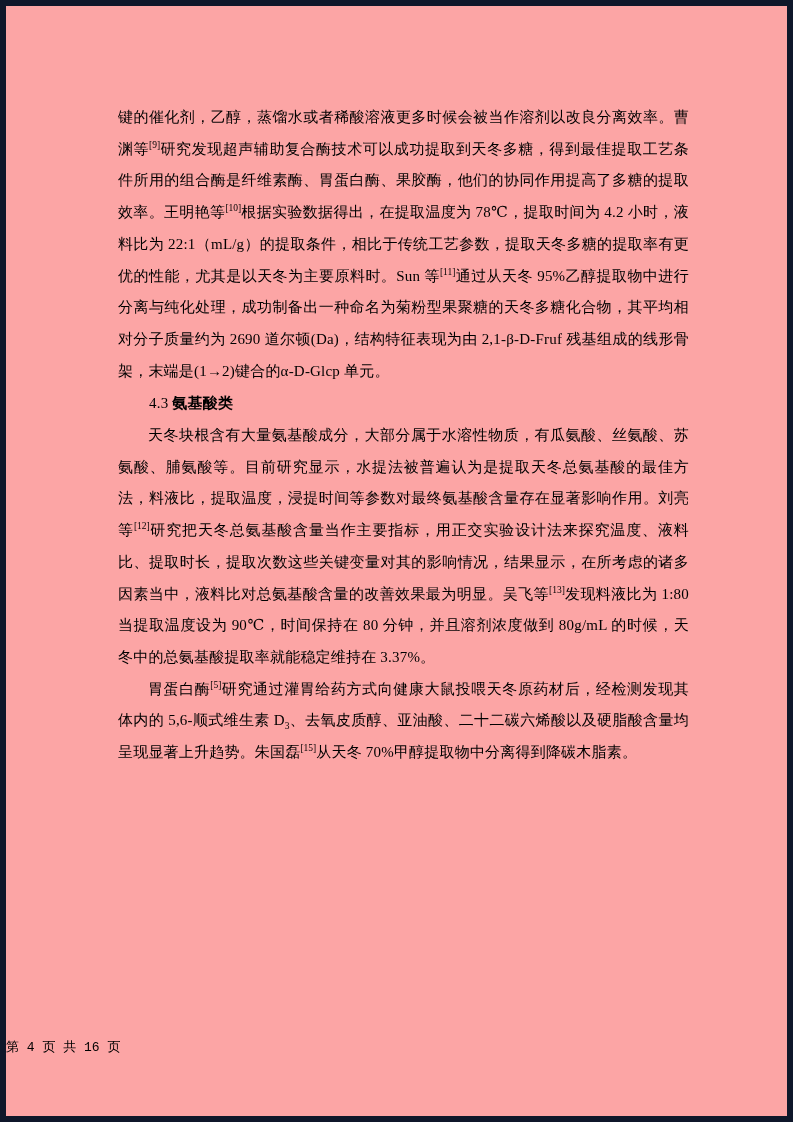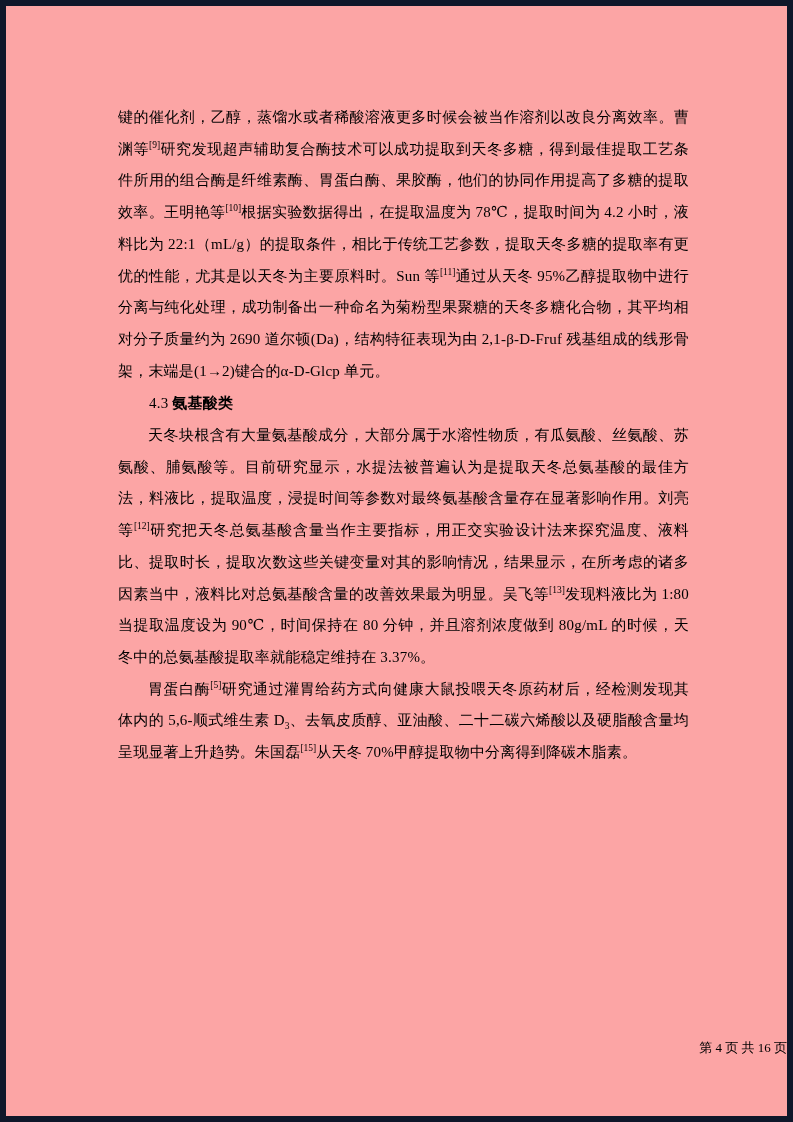--- a/index.html
+++ b/index.html
@@ -61,24 +61,25 @@
   .hcn {
     font-family: "Liberation Sans", "DejaVu Sans", sans-serif;
     font-weight: 600;
     text-align: center;
   }
   .footer {
     position: absolute;
     left: 0;
     top: 1032px;
     width: 100%;
-    text-align: right;
+    text-align: left;
     font-size: 13px;
     line-height: 20px;
     color: #000000;
+    font-family: Liberation Mono, monospace;
   }
 </style>
 </head>
 <body>
 
 <div class="page">
   <main class="doc-body" id="doc-body">
       <p class="paragraph"><span class="n">键的催化剂，乙醇，蒸馏水或者稀酸溶液更多时候会被当作溶剂以改良分离效率。曹渊等</span><span class="sup">[9]</span><span class="n">研究发现超声辅助复合酶技术可以成功提取到天冬多糖，得到最佳提取工艺条件所用的组合酶是纤维素酶、胃蛋白酶、果胶酶，他们的协同作用提高了多糖的提取效率。王明艳等</span><span class="sup">[10]</span><span class="n">根据实验数据得出，在提取温度为 78℃，提取时间为 4.2 小时，液料比为 22:1（mL/g）的提取条件，相比于传统工艺参数，提取天冬多糖的提取率有更优的性能，尤其是以天冬为主要原料时。Sun 等</span><span class="sup">[11]</span><span class="n">通过从天冬 95%乙醇提取物中进行分离与纯化处理，成功制备出一种命名为菊粉型果聚糖的天冬多糖化合物，其平均相对分子质量约为 2690 道尔顿(Da)，结构特征表现为由 2,1-β-D-Fruf 残基组成的线形骨架，末端是(1→2)键合的α-D-Glcp 单元。</span></p>
       <h3 class="heading"><span class="hnum">4.3 </span><span class="hcn">氨基酸类</span></h3>
       <p class="paragraph indent"><span class="n">天冬块根含有大量氨基酸成分，大部分属于水溶性物质，有瓜氨酸、丝氨酸、苏氨酸、脯氨酸等。目前研究显示，水提法被普遍认为是提取天冬总氨基酸的最佳方法，料液比，提取温度，浸提时间等参数对最终氨基酸含量存在显著影响作用。刘亮等</span><span class="sup">[12]</span><span class="n">研究把天冬总氨基酸含量当作主要指标，用正交实验设计法来探究温度、液料比、提取时长，提取次数这些关键变量对其的影响情况，结果显示，在所考虑的诸多因素当中，液料比对总氨基酸含量的改善效果最为明显。吴飞等</span><span class="sup">[13]</span><span class="n">发现料液比为 1:80 当提取温度设为 90℃，时间保持在 80 分钟，并且溶剂浓度做到 80g/mL 的时候，天冬中的总氨基酸提取率就能稳定维持在 3.37%。</span></p>

